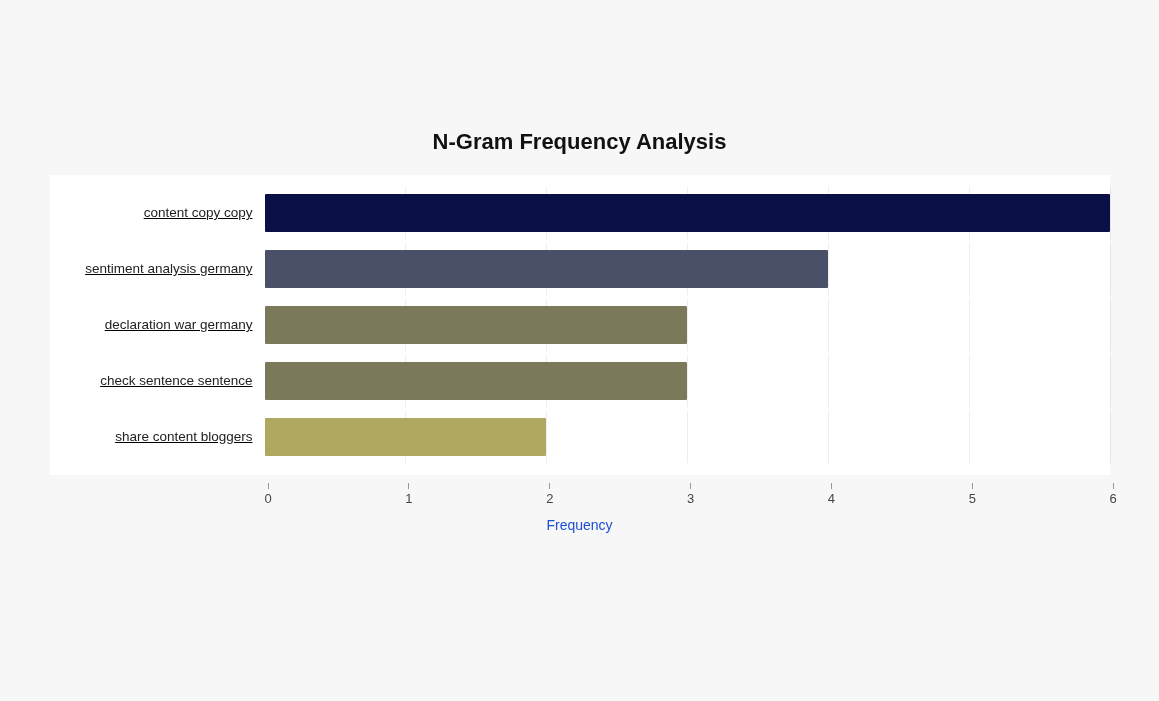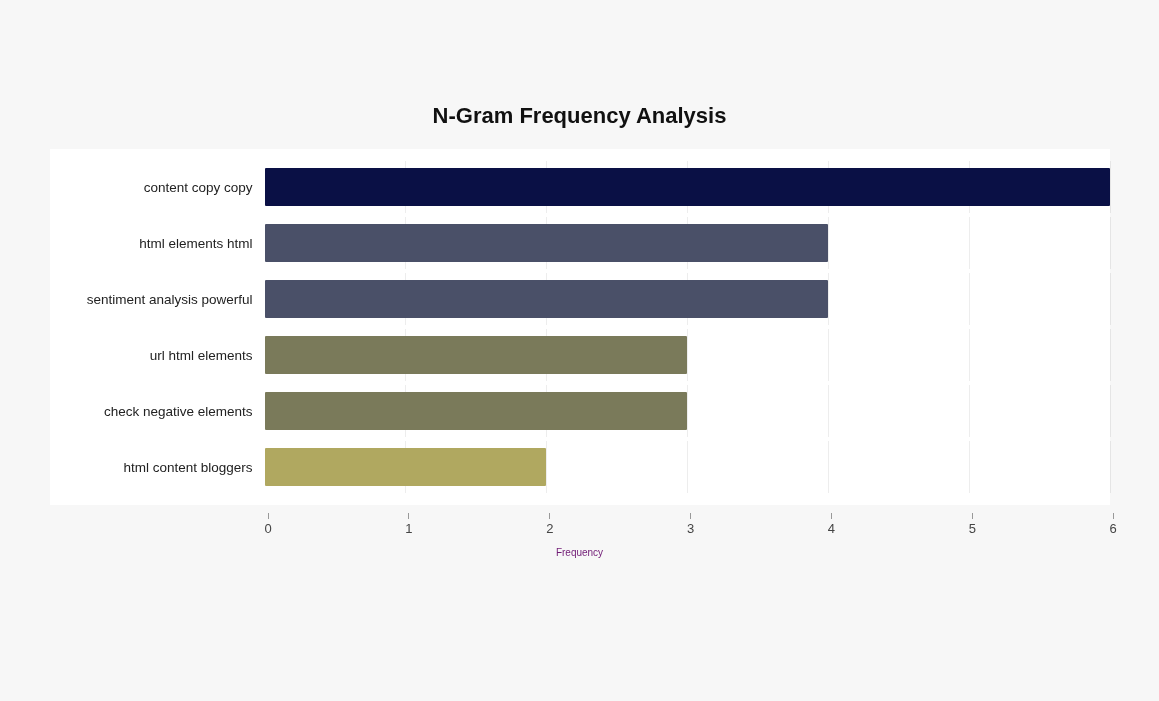--- a/index.html
+++ b/index.html
@@ -30,20 +30,21 @@
       flex-direction: column;
       background: white;
       border: none;
       padding: 10px 0;
     }
     .bar-row {
       display: flex;
       align-items: center;
       height: 52px;
       margin: 2px 0;
+      text-decoration: underline;
     }
     .bar-label {
       width: 215px;
       text-align: right;
       padding-right: 12px;
       font-size: 13.5px;
       color: #222;
       flex-shrink: 0;
     }
     .bar-track {
@@ -78,22 +79,22 @@
       height: 6px;
       background: #999;
     }
     .x-tick-label {
       font-size: 13px;
       color: #444;
       margin-top: 2px;
     }
     .x-axis-title {
       text-align: center;
-      font-size: 10px;
-      color: #701a75;
+      font-size: 14px;
+      color: #1d4ed8;
       margin-top: 4px;
     }
     .grid-line {
       position: absolute;
       top: 0;
       bottom: 0;
       width: 1px;
       background: rgba(0,0,0,0.07);
       pointer-events: none;
     }
@@ -111,69 +112,57 @@
           <div class="grid-line" style="left: 16.6667%;"></div>
           <div class="grid-line" style="left: 33.3333%;"></div>
           <div class="grid-line" style="left: 50%;"></div>
           <div class="grid-line" style="left: 66.6667%;"></div>
           <div class="grid-line" style="left: 83.3333%;"></div>
           <div class="grid-line" style="left: 100%;"></div>
           <div class="bar-fill" style="width: 100%; background: rgb(10, 16, 69); position: relative; z-index: 1;"></div>
         </div>
       </div>
       <div class="bar-row">
-        <div class="bar-label">html elements html</div>
+        <div class="bar-label">sentiment analysis germany</div>
         <div class="bar-track" style="position: relative;">
           <div class="grid-line" style="left: 16.6667%;"></div>
           <div class="grid-line" style="left: 33.3333%;"></div>
           <div class="grid-line" style="left: 50%;"></div>
           <div class="grid-line" style="left: 66.6667%;"></div>
           <div class="grid-line" style="left: 83.3333%;"></div>
           <div class="grid-line" style="left: 100%;"></div>
           <div class="bar-fill" style="width: 66.6667%; background: rgb(74, 80, 104); position: relative; z-index: 1;"></div>
         </div>
       </div>
       <div class="bar-row">
-        <div class="bar-label">sentiment analysis powerful</div>
-        <div class="bar-track" style="position: relative;">
-          <div class="grid-line" style="left: 16.6667%;"></div>
-          <div class="grid-line" style="left: 33.3333%;"></div>
-          <div class="grid-line" style="left: 50%;"></div>
-          <div class="grid-line" style="left: 66.6667%;"></div>
-          <div class="grid-line" style="left: 83.3333%;"></div>
-          <div class="grid-line" style="left: 100%;"></div>
-          <div class="bar-fill" style="width: 66.6667%; background: rgb(74, 80, 104); position: relative; z-index: 1;"></div>
-        </div>
-      </div>
-      <div class="bar-row">
-        <div class="bar-label">url html elements</div>
+        <div class="bar-label">declaration war germany</div>
         <div class="bar-track" style="position: relative;">
           <div class="grid-line" style="left: 16.6667%;"></div>
           <div class="grid-line" style="left: 33.3333%;"></div>
           <div class="grid-line" style="left: 50%;"></div>
           <div class="grid-line" style="left: 66.6667%;"></div>
           <div class="grid-line" style="left: 83.3333%;"></div>
           <div class="grid-line" style="left: 100%;"></div>
           <div class="bar-fill" style="width: 50%; background: rgb(122, 122, 90); position: relative; z-index: 1;"></div>
         </div>
       </div>
       <div class="bar-row">
-        <div class="bar-label">check negative elements</div>
+        <div class="bar-label">check sentence sentence</div>
         <div class="bar-track" style="position: relative;">
           <div class="grid-line" style="left: 16.6667%;"></div>
           <div class="grid-line" style="left: 33.3333%;"></div>
           <div class="grid-line" style="left: 50%;"></div>
           <div class="grid-line" style="left: 66.6667%;"></div>
           <div class="grid-line" style="left: 83.3333%;"></div>
           <div class="grid-line" style="left: 100%;"></div>
           <div class="bar-fill" style="width: 50%; background: rgb(122, 122, 90); position: relative; z-index: 1;"></div>
         </div>
       </div>
       <div class="bar-row">
-        <div class="bar-label">html content bloggers</div>
+        <div class="bar-label">share content bloggers</div>
         <div class="bar-track" style="position: relative;">
           <div class="grid-line" style="left: 16.6667%;"></div>
           <div class="grid-line" style="left: 33.3333%;"></div>
           <div class="grid-line" style="left: 50%;"></div>
           <div class="grid-line" style="left: 66.6667%;"></div>
           <div class="grid-line" style="left: 83.3333%;"></div>
           <div class="grid-line" style="left: 100%;"></div>
           <div class="bar-fill" style="width: 33.3333%; background: rgb(176, 168, 96); position: relative; z-index: 1;"></div>
         </div>
       </div>

